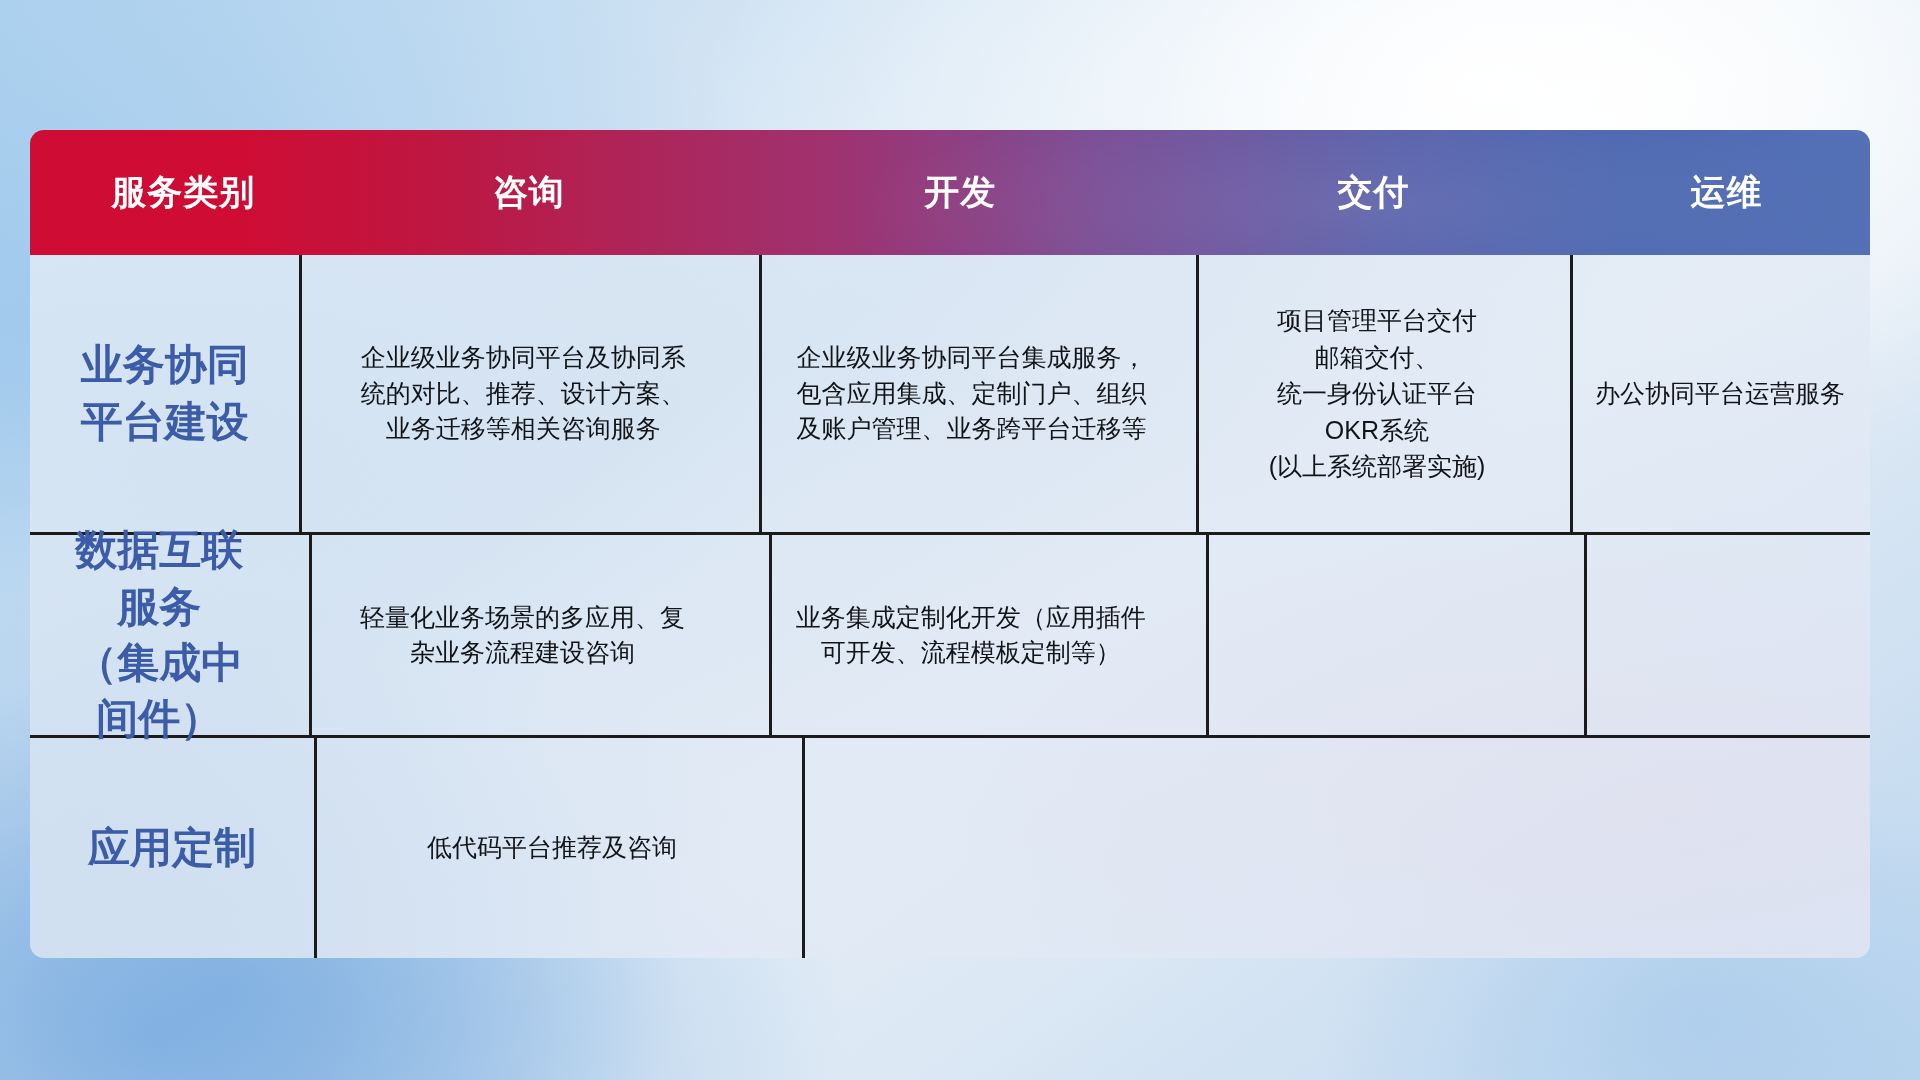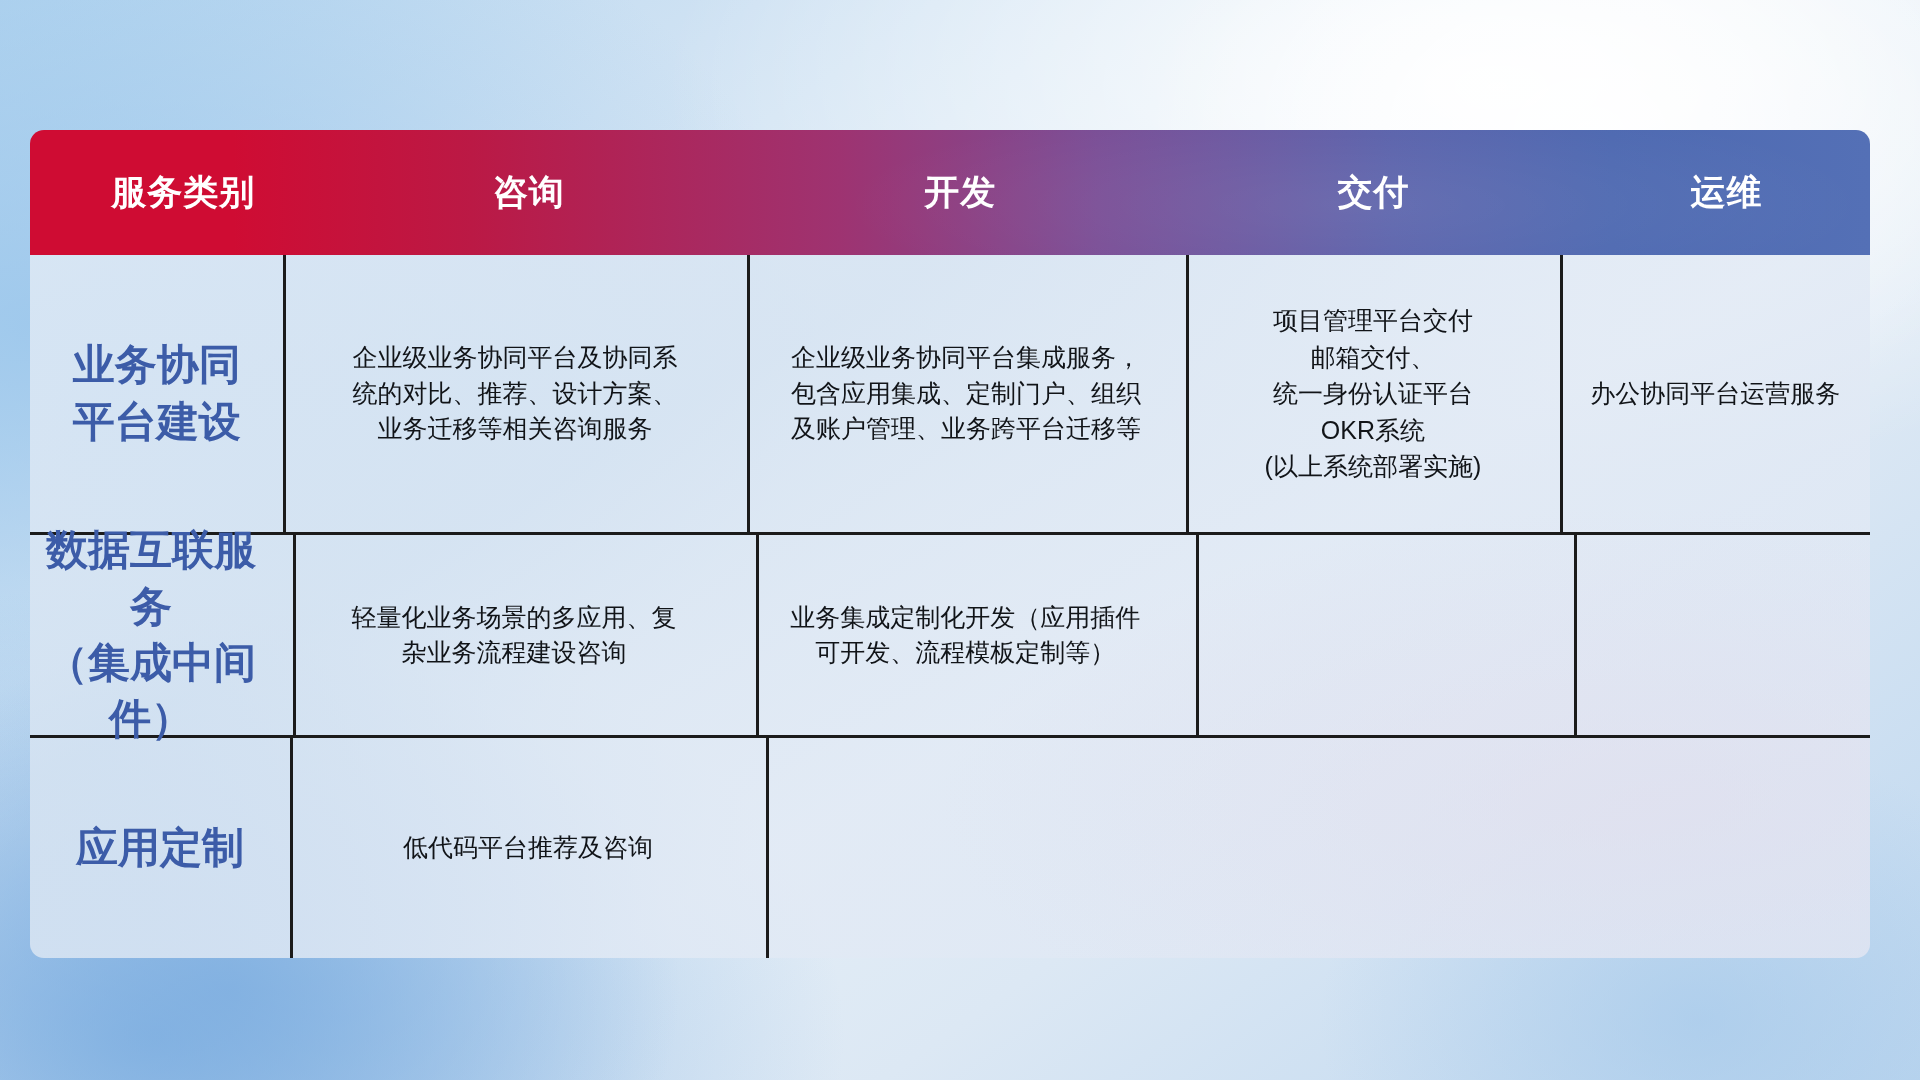--- a/index.html
+++ b/index.html
@@ -109,20 +109,21 @@
   .row-3 { height:220px; }
 
   .cell {
     position:relative;
     height:100%;
     display:flex;
     align-items:center;
     justify-content:center;
     text-align:center;
     padding:6px 14px;
+    margin-left:12px;
   }
   
   .cell.divider::before{
     content:"";
     position:absolute;
     left:0; top:0; bottom:0;
     width:3px;
     background:#1b1b1b;
   }
   .row-3 .cell.divider::before{ bottom:-0px; }

